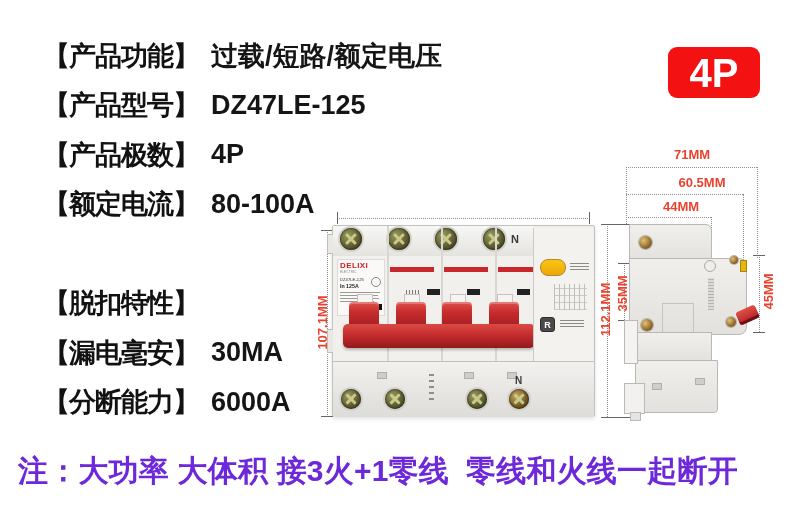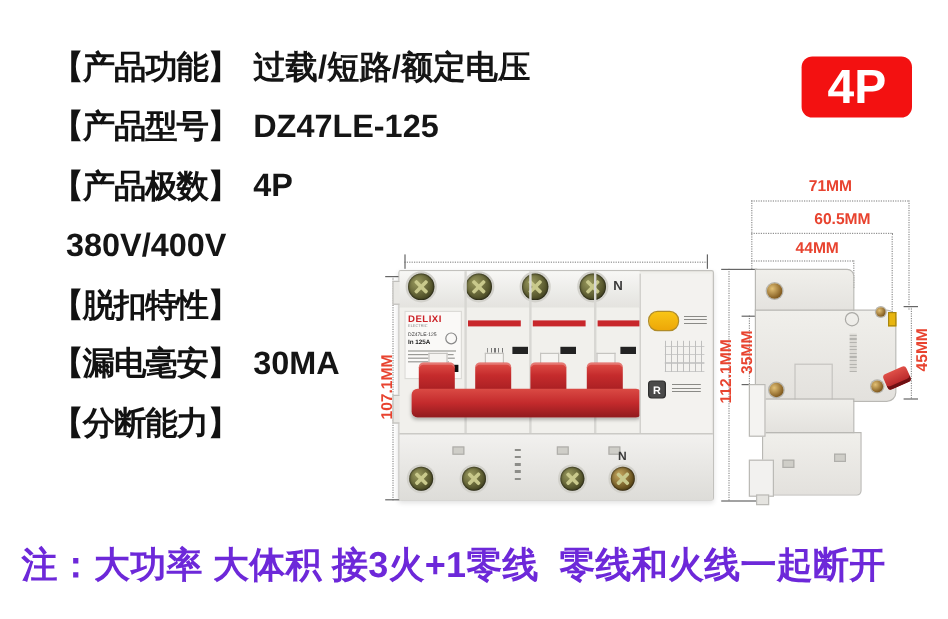--- a/index.html
+++ b/index.html
@@ -98,31 +98,35 @@
     </div>
     <div class="spec-row">
       <span class="spec-label">【产品型号】</span>
       <span class="spec-value">DZ47LE-125</span>
     </div>
     <div class="spec-row">
       <span class="spec-label">【产品极数】</span>
       <span class="spec-value">4P</span>
     </div>
     <div class="spec-row">
-      <span class="spec-value">380V/400V</span>
+      <span class="spec-label">【额定电流】</span>
+      <span class="spec-value">80-100A</span>
+    </div>
+    <div class="spec-row">
     </div>
     <div class="spec-row">
       <span class="spec-label">【脱扣特性】</span>
     </div>
     <div class="spec-row">
       <span class="spec-label">【漏电毫安】</span>
       <span class="spec-value">30MA</span>
     </div>
     <div class="spec-row">
       <span class="spec-label">【分断能力】</span>
+      <span class="spec-value">6000A</span>
     </div>
   </div>
 
   <div id="badge-4p" class="abs">4P</div>
 
   <div id="front-group" class="abs">
 
     <div class="abs dotl-h" style="left:22px;top:23px;width:253px;"></div>
     <div class="abs tick-v" style="left:22px;top:17px;height:12px;"></div>
     <div class="abs tick-v" style="left:274px;top:17px;height:12px;"></div>

